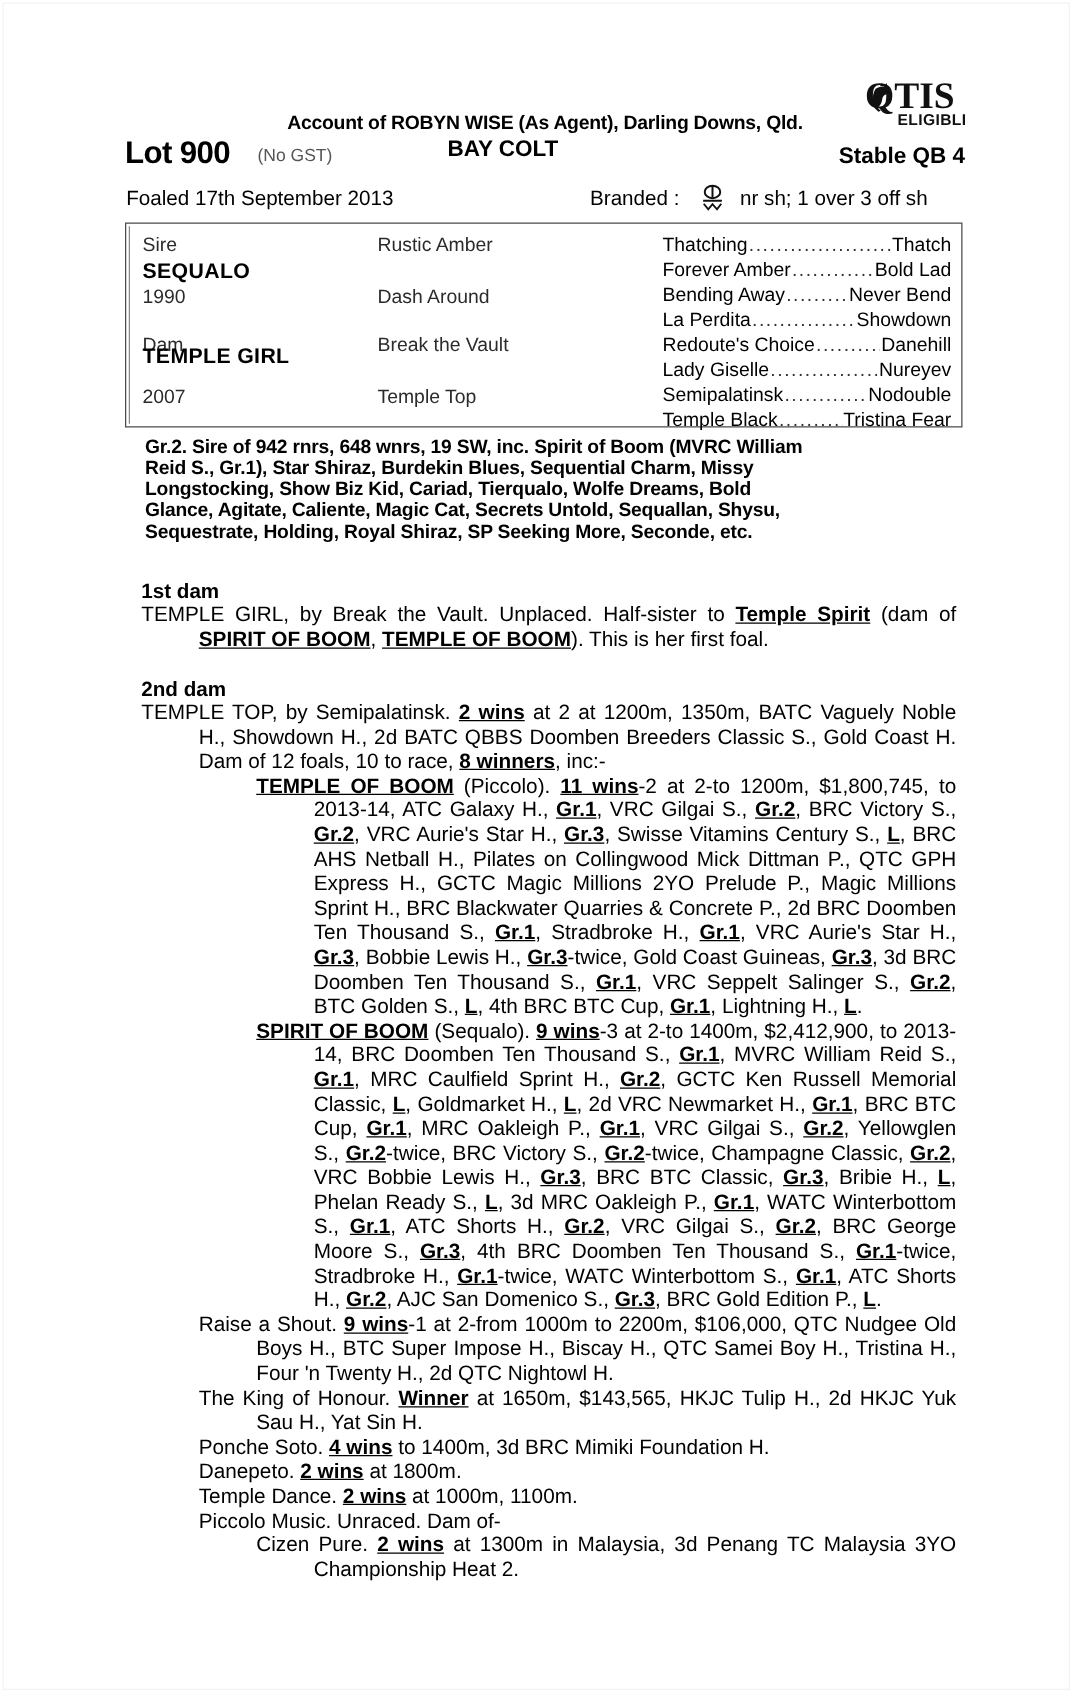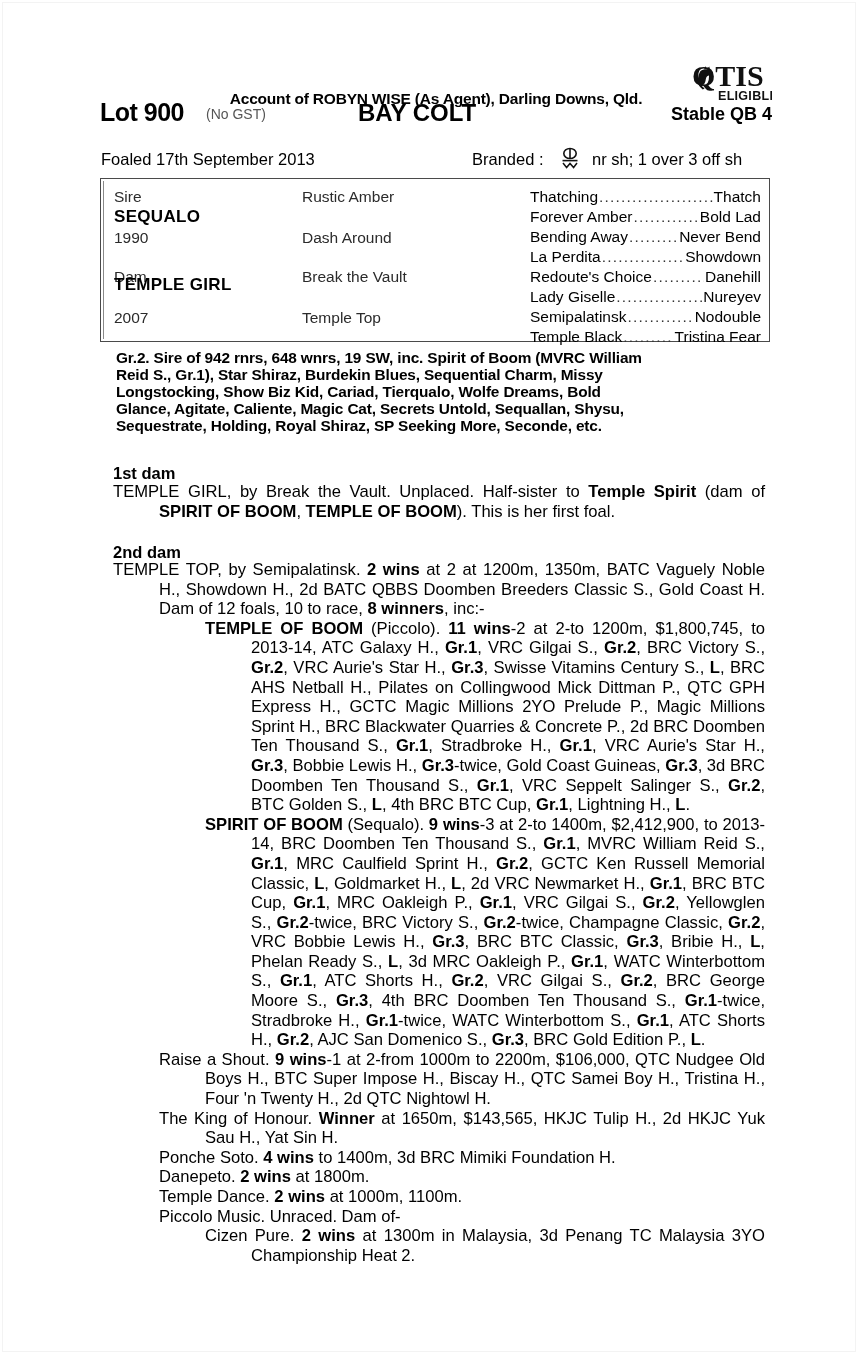--- a/index.html
+++ b/index.html
@@ -48,21 +48,21 @@
     width: 672px;
     text-align: center;
     font-weight: bold;
     font-size: 15.5px;
     letter-spacing: -0.2px;
     white-space: nowrap;
   }
   .lotrow {
     position: absolute;
     left: 100px;
-    top: 98px;
+    top: 108px;
     width: 672px;
     height: 30px;
   }
   .lot-num {
     position: absolute;
     left: 0;
     top: 0;
     font-weight: bold;
     font-size: 25px;
     letter-spacing: -0.5px;
@@ -72,21 +72,21 @@
     left: 106px;
     top: 8px;
     font-size: 14px;
     color: #555;
   }
   .colour-sex {
     position: absolute;
     left: 258px;
     top: 1px;
     font-weight: bold;
-    font-size: 24px;
+    font-size: 18px;
     letter-spacing: 0px;
   }
   .stable {
     position: absolute;
     right: 0;
     top: 6px;
     font-weight: bold;
     font-size: 18px;
   }
   .foaledrow {
@@ -203,21 +203,21 @@
     position: absolute;
     font-size: 16.6px;
     line-height: 19.6px;
     text-align: justify;
   }
   .body-block p { margin: 0; }
   .body-block .hang {
     padding-left: 46px;
     text-indent: -46px;
   }
-  .body-block b { font-weight: bold; }
+  .body-block b { font-weight: bold; text-decoration: underline; }
 
   #dam1-body { left: 113px; top: 482px; width: 652px; }
   #dam2-body { left: 113px; top: 560px; width: 652px; }
 
   .lvl1 { padding-left: 46px;  text-indent: -46px; }
   .lvl2 { padding-left: 92px;  text-indent: -46px; }
   .lvl3 { padding-left: 138px; text-indent: -46px; }
 </style>
 </head>
 <body>

